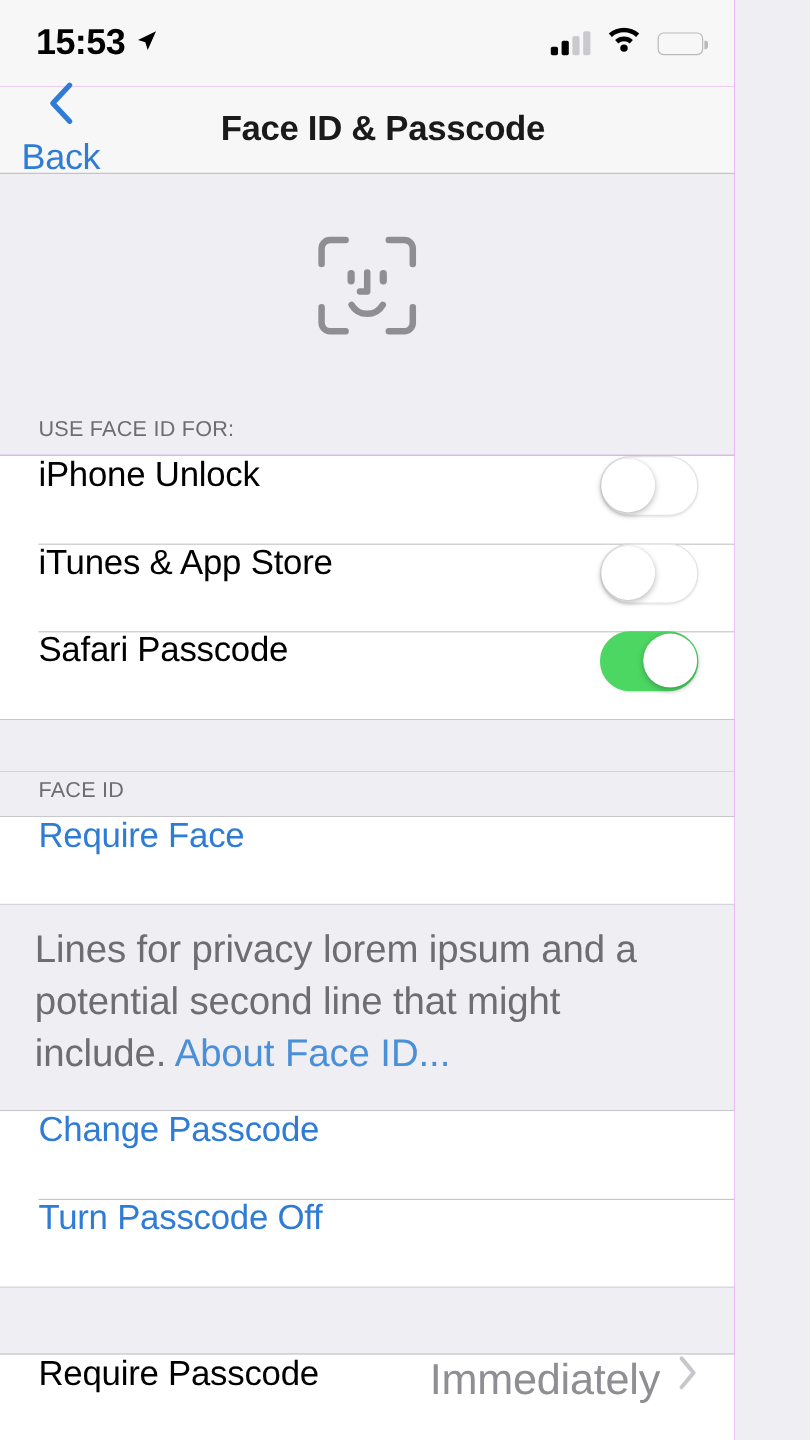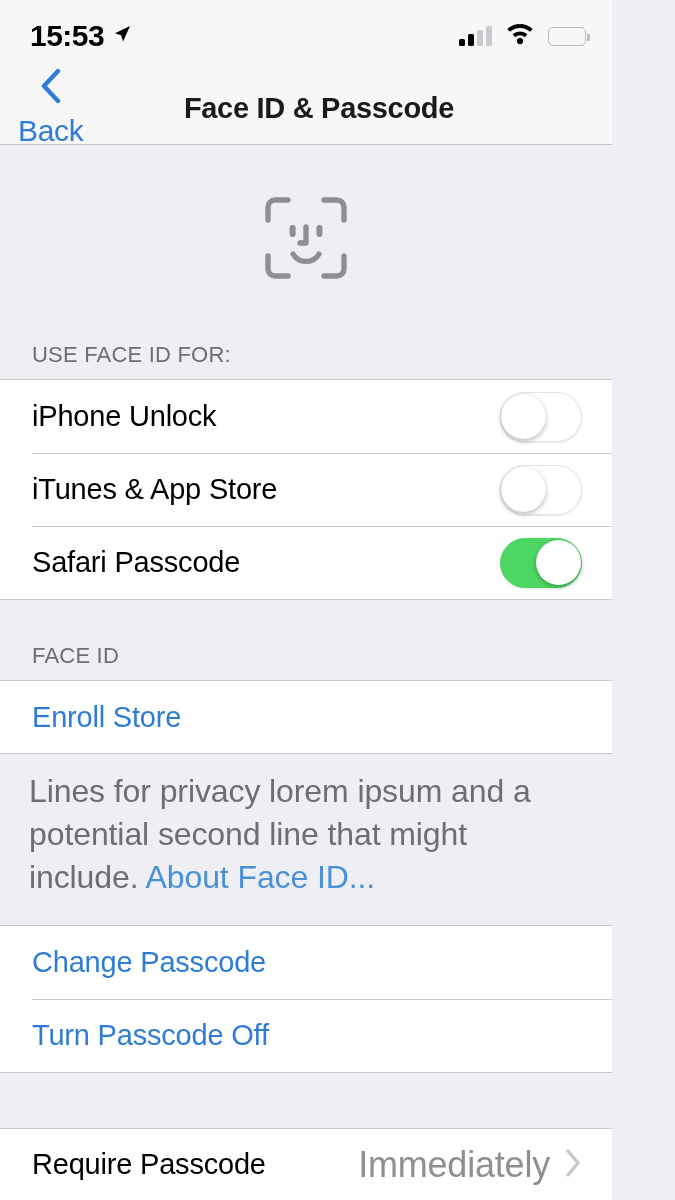--- a/index.html
+++ b/index.html
@@ -124,38 +124,38 @@
   .hero {
     background: #EFEEF3;
     height: 190px;
     display: flex;
     align-items: center;
     justify-content: center;
   }
 
   .section-header {
     background: #EFEEF3;
-    font-size: 22px;
+    font-size: 18px;
     color: #6D6D72;
     letter-spacing: 0.2px;
     padding: 0 0 11px 32px;
     display: flex;
     align-items: flex-end;
   }
 
   .cell-group {
     background: #FFFFFF;
     border-top: 1px solid #C8C7CC;
     border-bottom: 1px solid #C8C7CC;
   }
 
   .cell {
     position: relative;
     display: flex;
-    align-items: center;
+    align-items: flex-start;
     padding: 0 30px 0 32px;
     background: #FFFFFF;
     min-height: 73px;
   }
   .cell + .cell::before {
     content: "";
     position: absolute;
     left: 32px; right: 0; top: 0;
     height: 1px;
     background: #C8C7CC;
@@ -305,21 +305,21 @@
       <span class="toggle on">
           <span class="knob"></span>
         </span>
     </div>
   </div>
 
   <div class="group-gap" style="height:43px"></div>
   <div class="section-header" style="height:37px">FACE ID</div>
   <div class="cell-group">
     <div class="cell" style="min-height:72px">
-      <span class="cell-title link">Enroll Store</span>
+      <span class="cell-title link">Require Face</span>
     </div>
   </div>
   <div class="footer-note">
     <span>Lines for privacy lorem ipsum and a potential second line that might include. </span><span class="link">About Face ID...</span>
   </div>
 
   <div class="cell-group">
     <div class="cell" style="min-height:73px">
       <span class="cell-title link">Change Passcode</span>
     </div>

